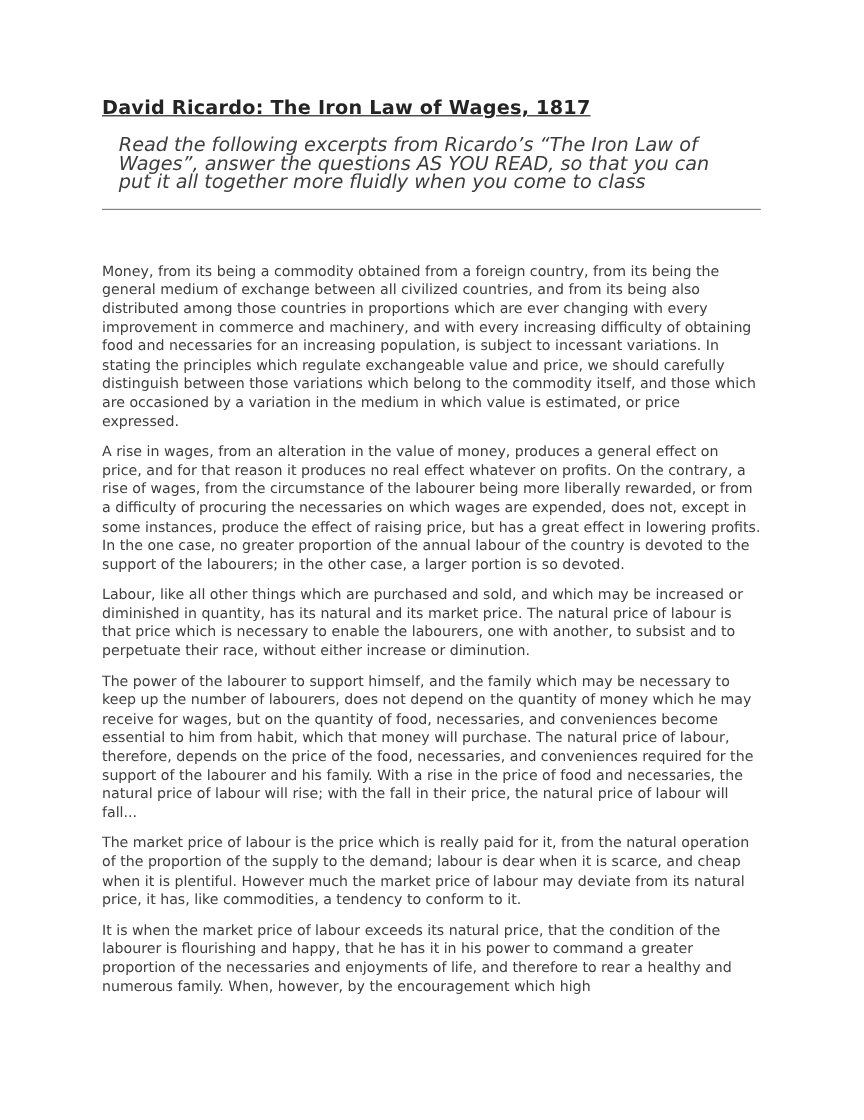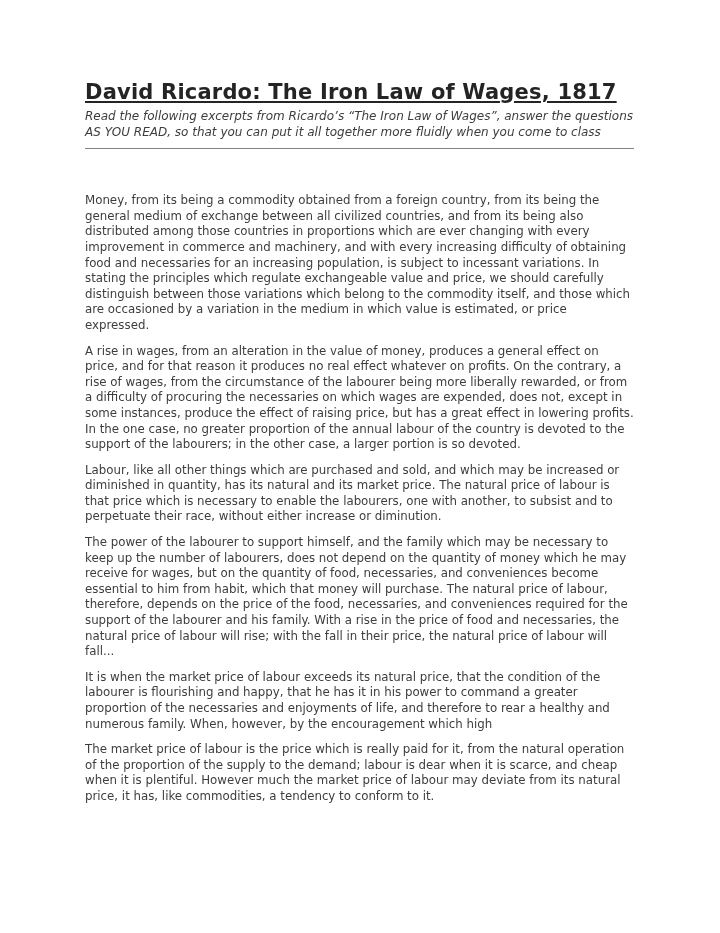--- a/index.html
+++ b/index.html
@@ -23,31 +23,31 @@
     background: #ffffff;
   }
   .content {
     position: absolute;
     left: 85px;
     top: 80px;
     width: 549px;
   }
   .doc-title {
     margin: 0 0 5px 0;
-    font-size: 21px;
+    font-size: 16px;
     font-weight: bold;
     letter-spacing: 0.2px;
     color: #242424;
     text-decoration: underline;
     font-family: "DejaVu Sans", sans-serif;
   }
   .instructions {
-    margin: 0;
+    margin: 14px;
     font-style: italic;
-    font-size: 12px;
+    font-size: 16px;
     line-height: 15.6px;
     color: #3d3d3d;
   }
   .rule {
     height: 0;
     border-bottom: 1px solid #828282;
     margin-top: 8px;
   }
   .body-text {
     margin-top: 44px;
@@ -66,17 +66,17 @@
 <div class="page">
   <div class="content">
     <h1 class="doc-title">David Ricardo: The Iron Law of Wages, 1817</h1>
     <p class="instructions">Read the following excerpts from Ricardo’s “The Iron Law of Wages”, answer the questions AS YOU READ, so that you can put it all together more fluidly when you come to class</p>
     <div class="rule"></div>
     <div class="body-text">
       <p class="para">Money, from its being a commodity obtained from a foreign country, from its being the general medium of exchange between all civilized countries, and from its being also distributed among those countries in proportions which are ever changing with every improvement in commerce and machinery, and with every increasing difficulty of obtaining food and necessaries for an increasing population, is subject to incessant variations. In stating the principles which regulate exchangeable value and price, we should carefully distinguish between those variations which belong to the commodity itself, and those which are occasioned by a variation in the medium in which value is estimated, or price expressed.</p>
       <p class="para">A rise in wages, from an alteration in the value of money, produces a general effect on price, and for that reason it produces no real effect whatever on profits. On the contrary, a rise of wages, from the circumstance of the labourer being more liberally rewarded, or from a difficulty of procuring the necessaries on which wages are expended, does not, except in some instances, produce the effect of raising price, but has a great effect in lowering profits. In the one case, no greater proportion of the annual labour of the country is devoted to the support of the labourers; in the other case, a larger portion is so devoted.</p>
       <p class="para">Labour, like all other things which are purchased and sold, and which may be increased or diminished in quantity, has its natural and its market price. The natural price of labour is that price which is necessary to enable the labourers, one with another, to subsist and to perpetuate their race, without either increase or diminution.</p>
       <p class="para">The power of the labourer to support himself, and the family which may be necessary to keep up the number of labourers, does not depend on the quantity of money which he may receive for wages, but on the quantity of food, necessaries, and conveniences become essential to him from habit, which that money will purchase. The natural price of labour, therefore, depends on the price of the food, necessaries, and conveniences required for the support of the labourer and his family. With a rise in the price of food and necessaries, the natural price of labour will rise; with the fall in their price, the natural price of labour will fall...</p>
+      <p class="para">The market price of labour is the price which is really paid for it, from the natural operation of the proportion of the supply to the demand; labour is dear when it is scarce, and cheap when it is plentiful. However much the market price of labour may deviate from its natural price, it has, like commodities, a tendency to conform to it.</p>
       <p class="para">It is when the market price of labour exceeds its natural price, that the condition of the labourer is flourishing and happy, that he has it in his power to command a greater proportion of the necessaries and enjoyments of life, and therefore to rear a healthy and numerous family. When, however, by the encouragement which high</p>
-      <p class="para">The market price of labour is the price which is really paid for it, from the natural operation of the proportion of the supply to the demand; labour is dear when it is scarce, and cheap when it is plentiful. However much the market price of labour may deviate from its natural price, it has, like commodities, a tendency to conform to it.</p>
     </div>
   </div>
 </div>
 
 </body></html>

